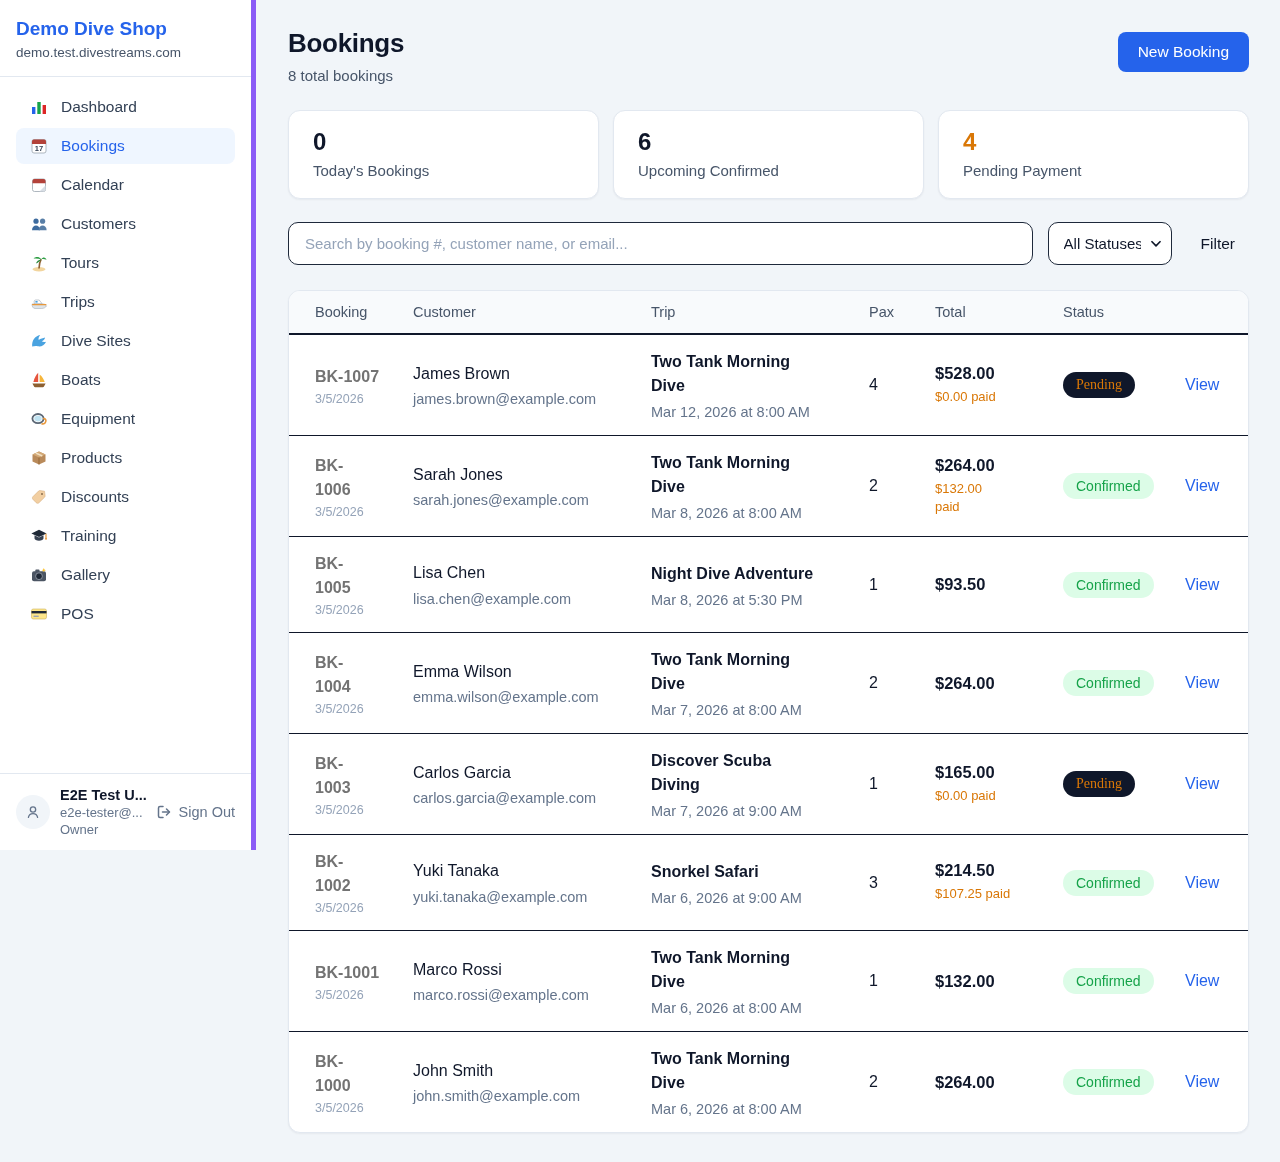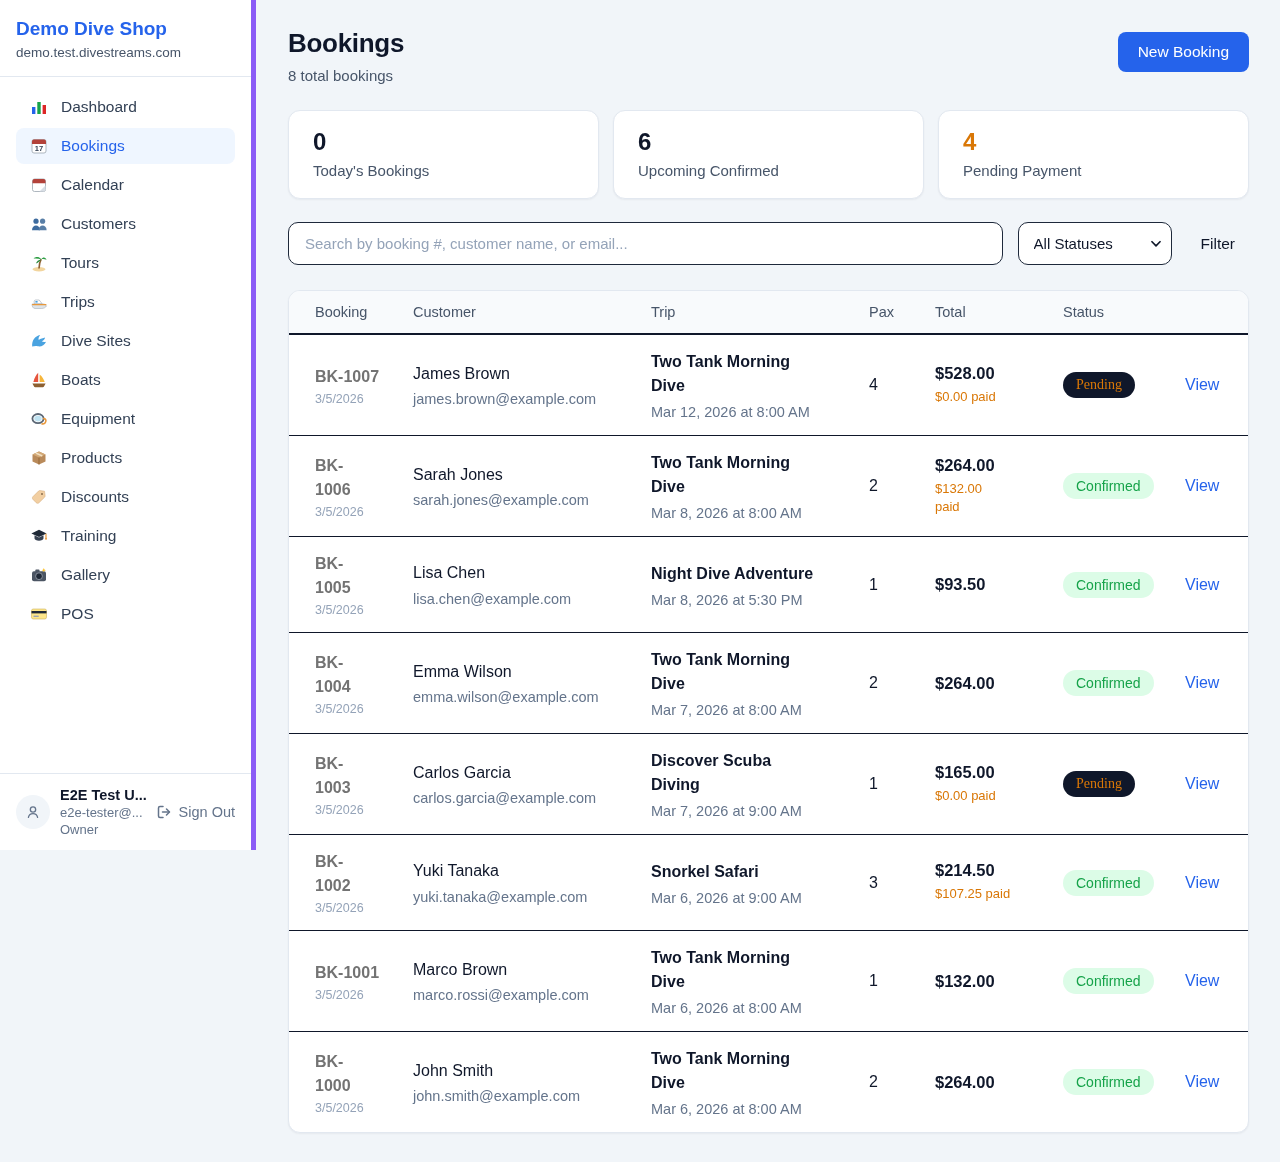--- a/index.html
+++ b/index.html
@@ -31,21 +31,21 @@
   .btn-primary { background:#2563eb; color:#fff; font-size:15.5px; font-weight:500; padding:11px 20px; border-radius:8px; border:none; cursor:pointer; font-family:inherit; margin-top:4px; }
 
   .stats-row { display:grid; grid-template-columns:1fr 1fr 1fr; gap:14px; margin-top:26px; }
   .stat-card { background:#fff; border:1px solid #e2e8f0; border-radius:12px; padding:17px 24px 19px; box-shadow:0 1px 2px rgba(15,23,42,.05); }
   .stat-value { font-size:24px; font-weight:700; }
   .stat-label { font-size:15px; color:#475569; margin-top:6px; }
 
   .filter-row { display:flex; align-items:center; gap:15px; margin-top:23px; }
   .search-input { flex:1; height:43px; border:1px solid #1e293b; border-radius:10px; padding:0 16px; font-size:15px; color:#0f172a; background:#fff; outline:none; font-family:inherit; }
   .search-input::placeholder { color:#94a3b8; }
-  .select-wrap { position:relative; width:154px; height:43px; flex-shrink:0; }
+  .select-wrap { position:relative; width:124px; height:43px; flex-shrink:0; }
   .status-select { width:100%; height:100%; appearance:none; -webkit-appearance:none; border:1px solid #1e293b; border-radius:10px; background:#fff; font-size:15px; color:#0f172a; padding:0 30px 0 15px; font-family:inherit; cursor:pointer; }
   .select-chevron { position:absolute; right:11px; top:50%; transform:translateY(-50%); pointer-events:none; display:flex; }
   .filter-btn { font-size:15.5px; color:#0f172a; font-weight:500; padding:0 14px; cursor:pointer; background:none; border:none; font-family:inherit; }
 
   
   .table-card { margin-top:25px; background:#fff; border:1px solid #e2e8f0; border-radius:12px; overflow:hidden; box-shadow:0 1px 2px rgba(15,23,42,.05); }
   table { width:100%; border-collapse:collapse; table-layout:fixed; }
   thead th { background:#f8fafc; text-align:left; font-size:14.5px; font-weight:500; color:#475569; padding:13px 12px; border-bottom:2px solid #0f172a; }
   thead th:first-child { padding-left:26px; }
   tbody td { padding:15px 12px; vertical-align:middle; }
@@ -456,21 +456,21 @@
     <td><span class="badge confirmed">Confirmed</span></td>
     <td><span class="view-link">View</span></td>
   </tr>
 
   <tr>
     <td>
               <div class="bk-id">BK-1001</div>
               <div class="bk-date">3/5/2026</div>
             </td>
     <td>
-              <div class="cust-name">Marco Brown</div>
+              <div class="cust-name">Marco Rossi</div>
               <div class="cust-email">marco.rossi@example.com</div>
             </td>
     <td>
               <div class="trip-name">Two Tank Morning
 Dive</div>
               <div class="trip-time">Mar 6, 2026 at 8:00 AM</div>
             </td>
     <td><span class="pax-val">1</span></td>
     <td>
               <div class="total-amt">$132.00</div>

